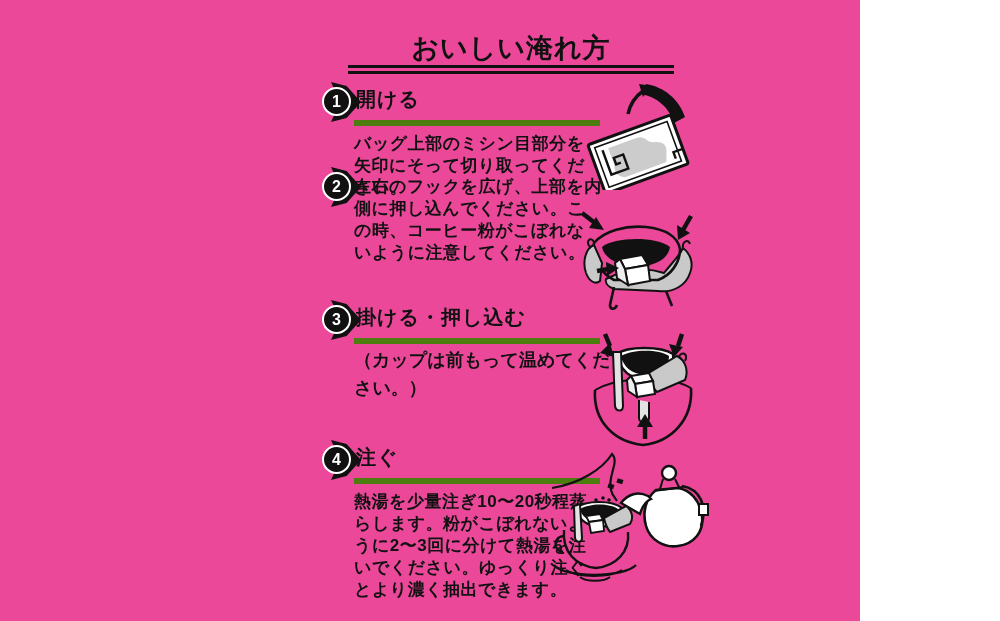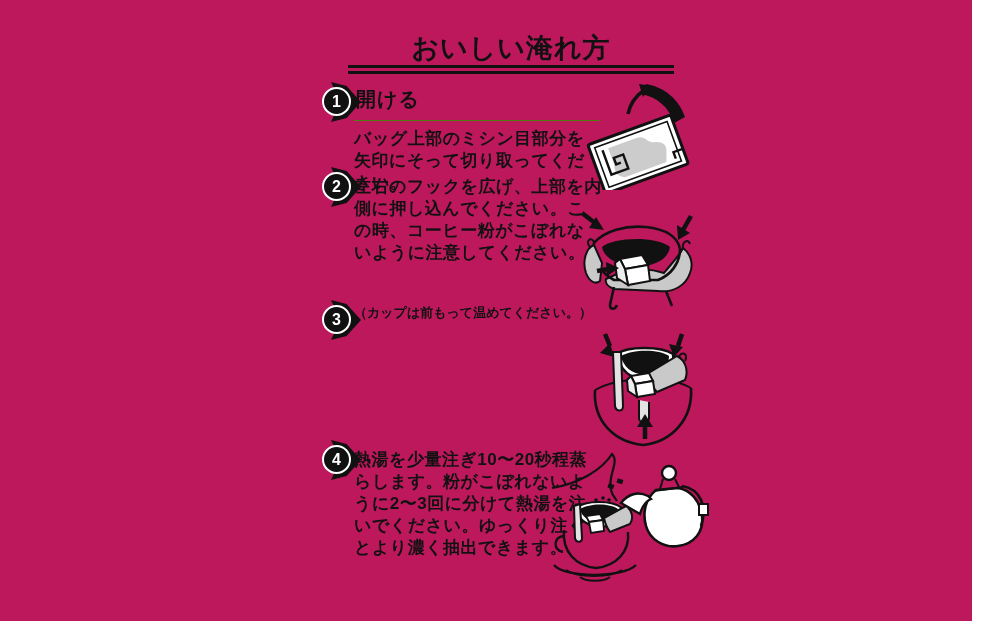--- a/index.html
+++ b/index.html
@@ -1,21 +1,21 @@
 <!DOCTYPE html>
 <html lang="ja"><head>
 <meta charset="utf-8">
 <style>
   * { box-sizing: border-box; margin: 0; padding: 0; }
   html, body { background: #fff; }
   .page {
     position: relative;
-    width: 972px;
+    width: 860px;
     height: 621px;
-    background: #be185d;
+    background: #ec4899;
     overflow: hidden;
     font-family: "Liberation Sans", "DejaVu Sans", sans-serif;
     color: #111;
     text-decoration: underline;
   }
   .title {
     position: absolute;
     left: 330px; top: 30px; width: 362px;
     text-align: center;
     font-size: 27px;
@@ -42,40 +42,40 @@
   }
   .badge-num {
     position: absolute; left: 0; top: 6px; width: 29px; height: 29px;
     background: #111; border: 2px solid #fff; border-radius: 50%;
     color: #fff; font-size: 16px; font-weight: bold;
     line-height: 25px; text-align: center;
   }
   .step-header {
     margin-left: 28px;
     padding: 2px 0 7px 2px;
-    border-bottom: 1px solid #4d7c0f;
+    border-bottom: 6px solid #4d7c0f;
     font-size: 20px;
     font-weight: bold;
     letter-spacing: 1px;
   }
   .step-body {
     margin: 7px 0 0 28px;
     width: 248px;
     font-size: 17px;
     font-weight: bold;
     line-height: 22px;
     letter-spacing: 0.5px;
   }
   .step-4 .step-body { width: 240px; }
   .step-note {
     margin: 2px 0 0 28px;
     width: 262px;
-    font-size: 13px;
-    font-weight: bold;
-    line-height: 17px;
+    font-size: 18px;
+    font-weight: bold;
+    line-height: 28px;
   }
   .illu { position: absolute; }
   #illu1 { left: 584px; top: 76px;  width: 118px; height: 114px; }
   #illu2 { left: 570px; top: 203px; width: 132px; height: 118px; }
   #illu3 { left: 583px; top: 326px; width: 120px; height: 122px; }
   #illu4 { left: 550px; top: 446px; width: 164px; height: 152px; }
 </style>
 </head>
 <body>
 
@@ -99,28 +99,30 @@
       <span class="badge-num">2</span>
     </div>
     <p class="step-body">左右のフックを広げ、上部を内側に押し込んでください。この時、コーヒー粉がこぼれないように注意してください。</p>
   </section>
 
   <section class="step step-3">
     <div class="badge">
       <span class="badge-arrow"></span>
       <span class="badge-num">3</span>
     </div>
+    <div class="step-header">掛ける・押し込む</div>
     <p class="step-note">（カップは前もって温めてください。）</p>
   </section>
 
   <section class="step step-4">
     <div class="badge">
       <span class="badge-arrow"></span>
       <span class="badge-num">4</span>
     </div>
+    <div class="step-header">注ぐ</div>
     <p class="step-body">熱湯を少量注ぎ10〜20秒程蒸らします。粉がこぼれないように2〜3回に分けて熱湯を注いでください。ゆっくり注ぐとより濃く抽出できます。</p>
   </section>
 
   <svg id="illu1" class="illu" viewBox="0 0 118 114">
     <g transform="rotate(-20 55 78)">
       <rect x="10" y="52" width="88" height="52" rx="2" fill="#fff" stroke="#111" stroke-width="3"></rect>
       <rect x="15.5" y="57" width="77" height="42" fill="none" stroke="#111" stroke-width="1.6"></rect>
       <path d="M28,62 L58,62 C67,62 66,70 73,72 C81,74 84,78 82,84 L78,95 L34,95 C28,93 25,87 28,80 Z" fill="#ccc"></path>
       <path d="M22,62 L22,88 L40,88 L40,73 L30,73 L30,80 L35,80" fill="none" stroke="#111" stroke-width="2.4"></path>
       <path d="M88,95 L88,88 L97,88" fill="none" stroke="#111" stroke-width="2.4"></path>

